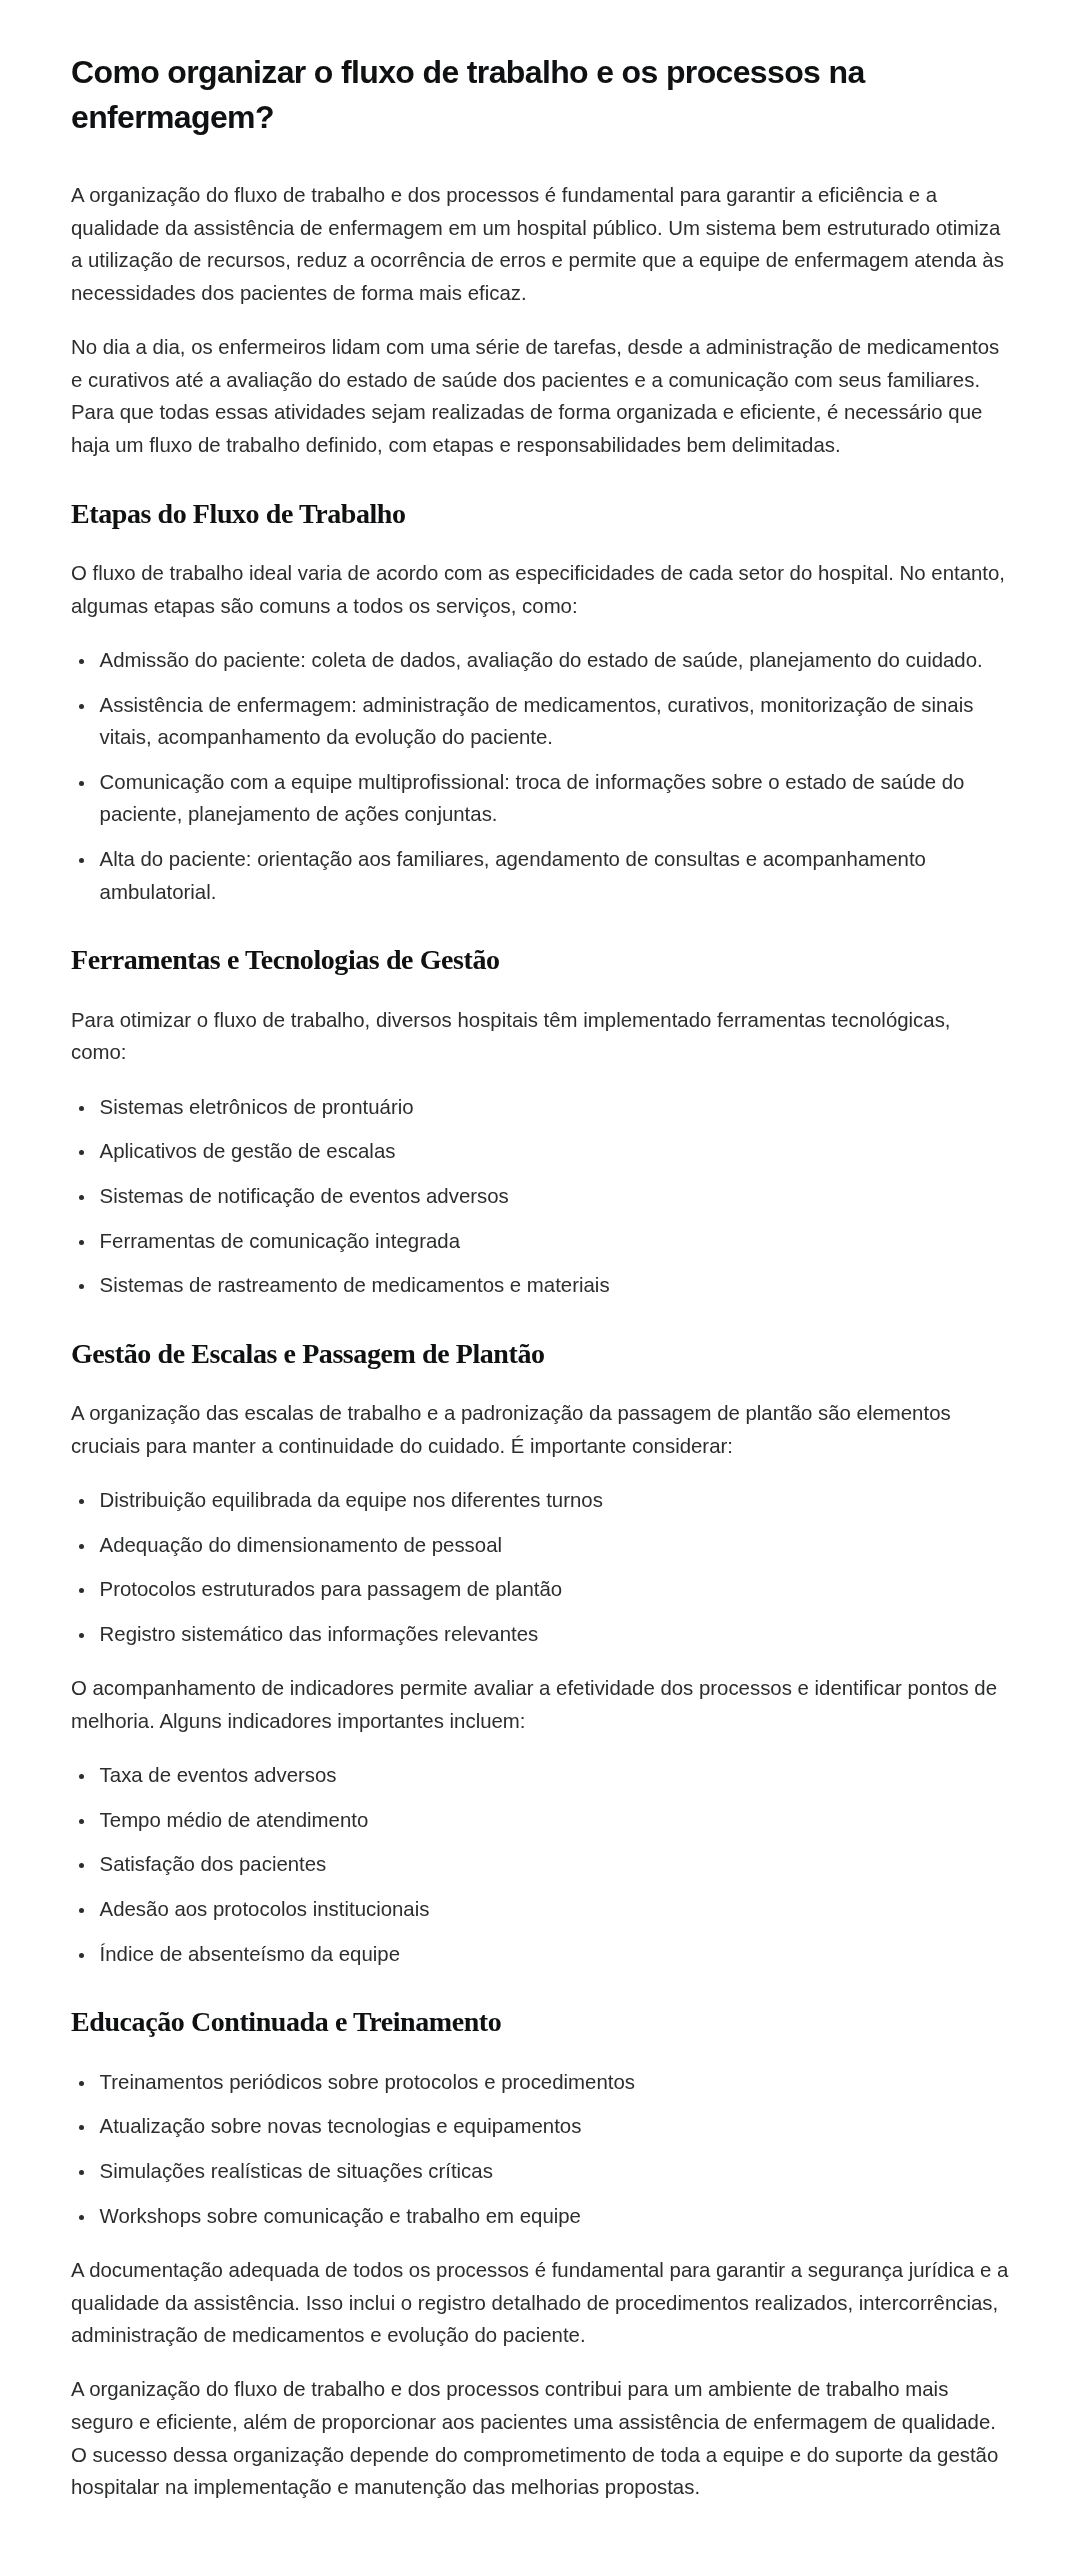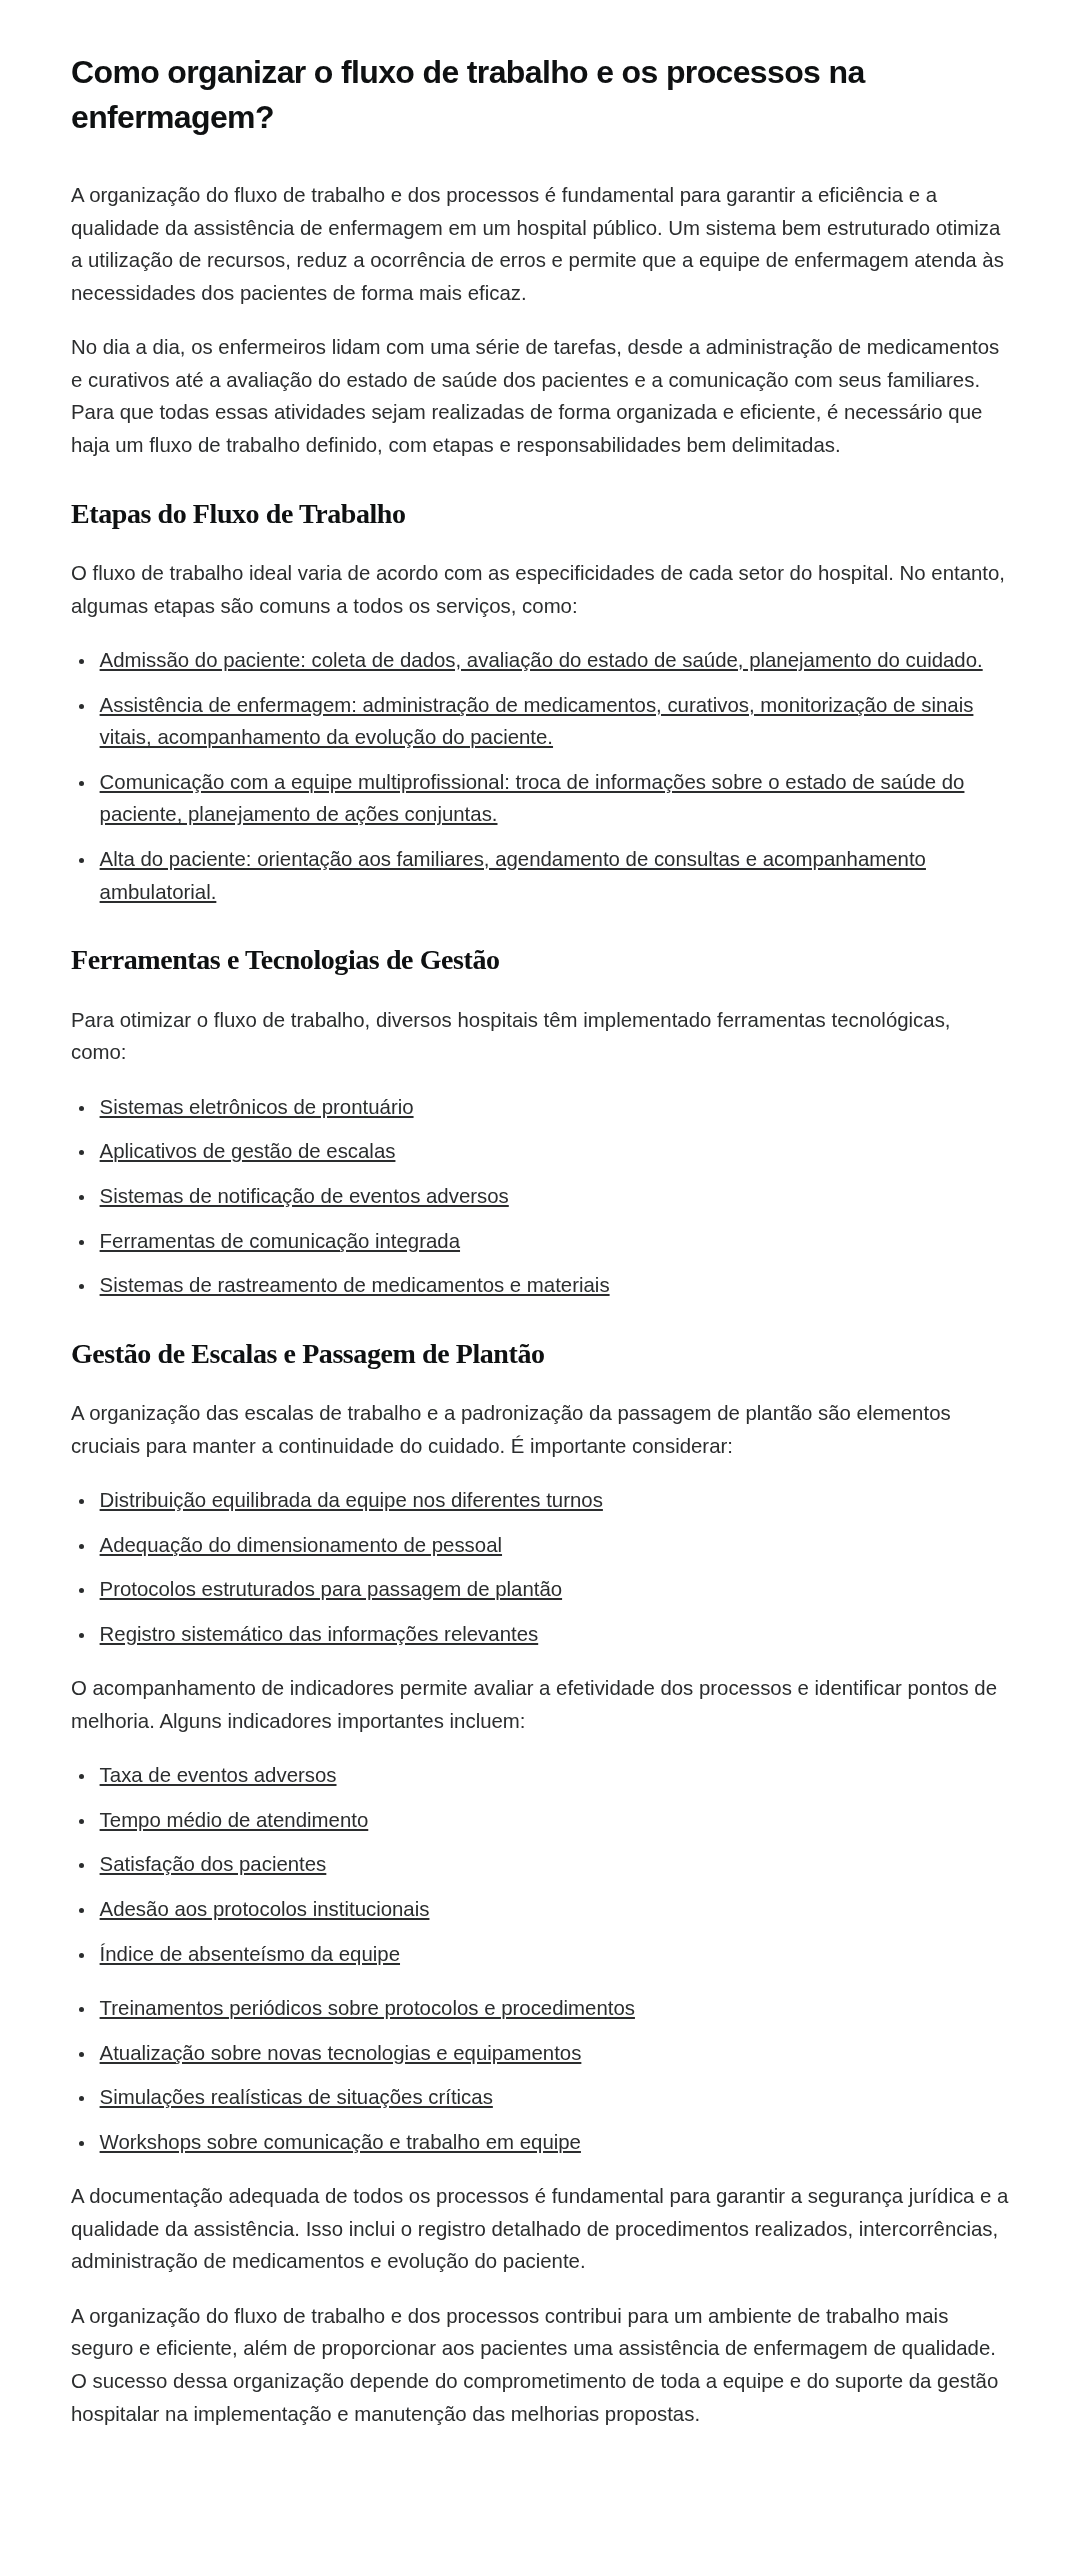--- a/index.html
+++ b/index.html
@@ -39,21 +39,20 @@
   p {
     margin: 0 0 21.6px 0;
     font-size: 20.4px;
     line-height: 1.6;
     font-weight: 400;
   }
   ul {
     margin: 21.6px 0 21.6px 0;
     padding: 0 0 0 25px;
     list-style: disc outside;
-    text-decoration: underline;
   }
   li {
     font-size: 20.4px;
     line-height: 1.6;
     padding-left: 3.6px;
   }
   li + li {
     margin-top: 12px;
   }
   li::marker {
@@ -101,20 +100,21 @@
 
   <p>O acompanhamento de indicadores permite avaliar a efetividade dos processos e identificar pontos de melhoria. Alguns indicadores importantes incluem:</p>
   <ul>
     <li>Taxa de eventos adversos</li>
     <li>Tempo médio de atendimento</li>
     <li>Satisfação dos pacientes</li>
     <li>Adesão aos protocolos institucionais</li>
     <li>Índice de absenteísmo da equipe</li>
   </ul>
 
+  <h2>Educação Continuada e Treinamento</h2>
   <ul>
     <li>Treinamentos periódicos sobre protocolos e procedimentos</li>
     <li>Atualização sobre novas tecnologias e equipamentos</li>
     <li>Simulações realísticas de situações críticas</li>
     <li>Workshops sobre comunicação e trabalho em equipe</li>
   </ul>
 
   <p>A documentação adequada de todos os processos é fundamental para garantir a segurança jurídica e a qualidade da assistência. Isso inclui o registro detalhado de procedimentos realizados, intercorrências, administração de medicamentos e evolução do paciente.</p>
   <p>A organização do fluxo de trabalho e dos processos contribui para um ambiente de trabalho mais seguro e eficiente, além de proporcionar aos pacientes uma assistência de enfermagem de qualidade. O sucesso dessa organização depende do comprometimento de toda a equipe e do suporte da gestão hospitalar na implementação e manutenção das melhorias propostas.</p>
 

